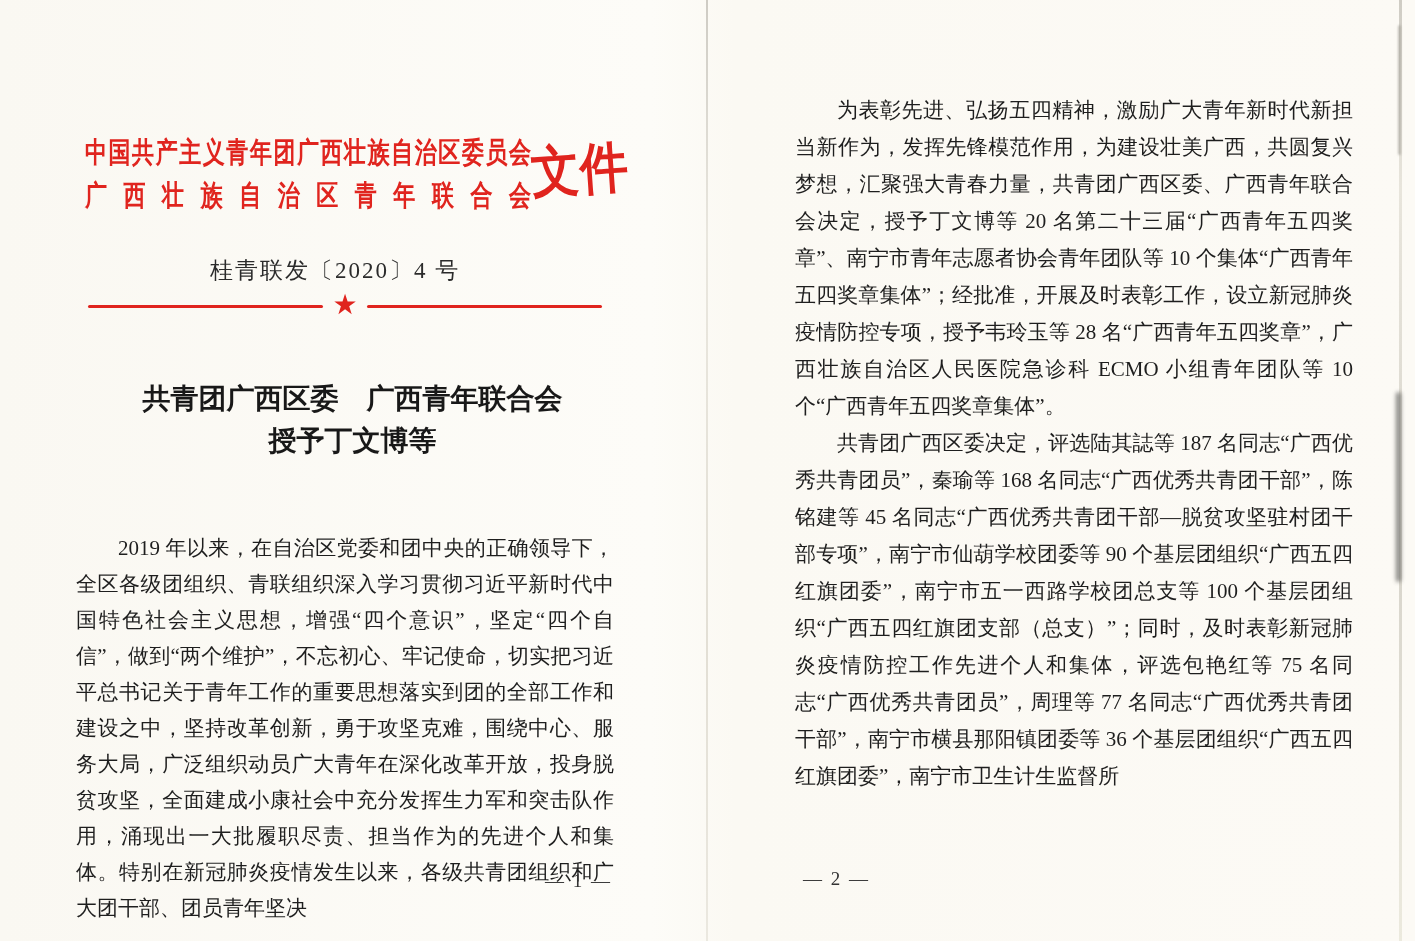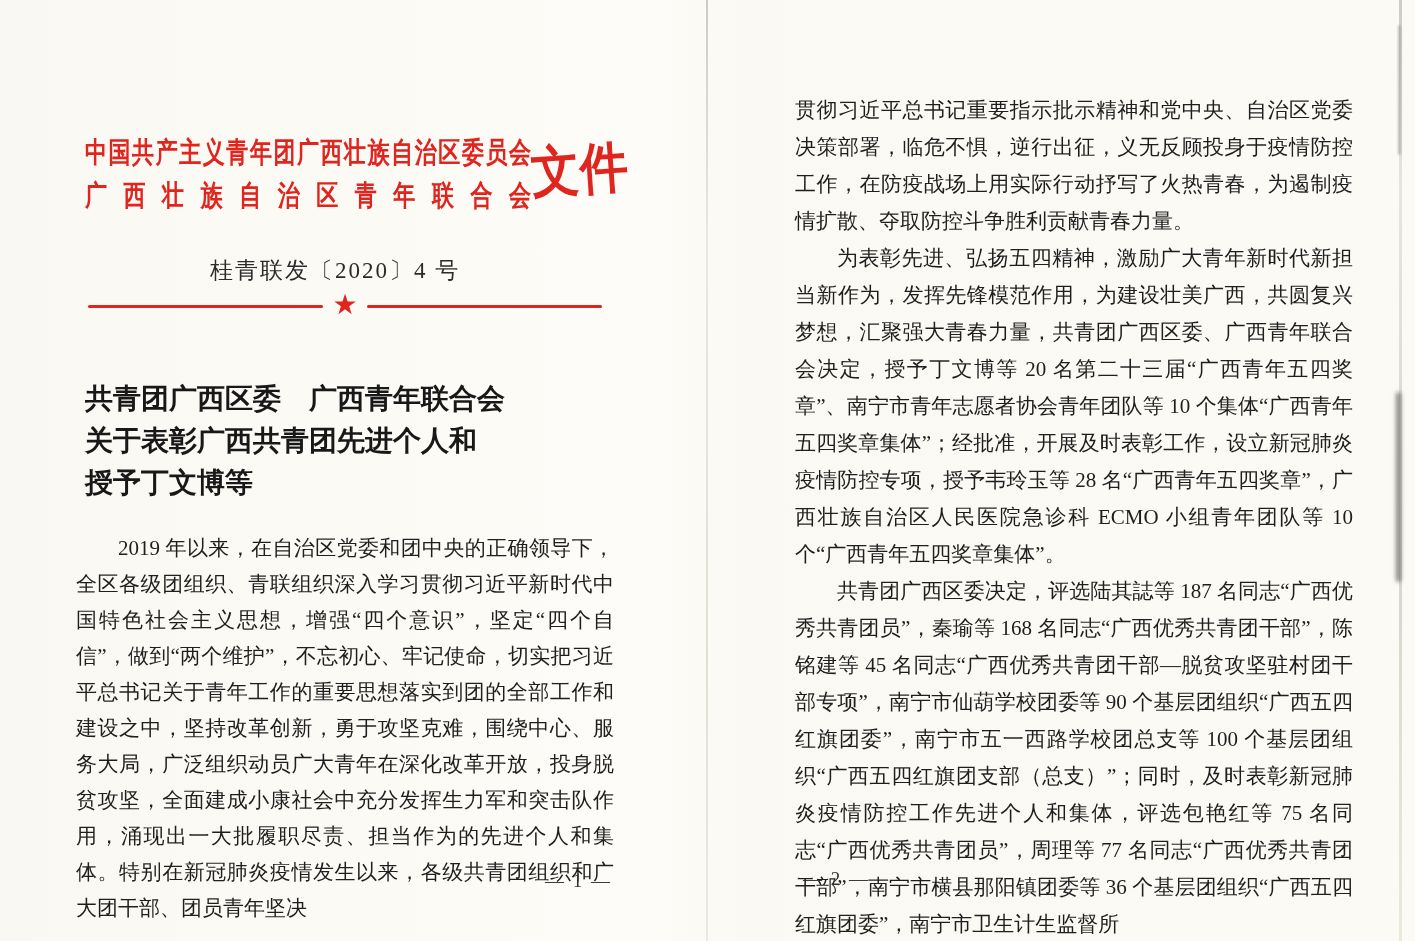--- a/index.html
+++ b/index.html
@@ -34,21 +34,21 @@
   }
   .star-rule{
     position:absolute;left:88px;top:292px;width:514px;height:28px;
     display:flex;align-items:center;color:var(--red);
   }
   .star-rule .seg{flex:1;height:3px;background:var(--red);border-radius:2px;}
   .star-rule .star{font-size:28px;line-height:1;margin:0 9px;transform:translateY(-1px);}
 
   .title{
     position:absolute;left:85px;top:378px;width:535px;
-    text-align:left;font-weight:bold;font-size:28px;line-height:42px;color:#181818;
+    text-align:center;font-weight:bold;font-size:28px;line-height:42px;color:#181818;
   }
 
   p.body{margin:0;text-align:justify;color:#1e1e1e;}
   .indent{text-indent:2em;}
   .body-1{
     position:absolute;left:76px;top:530px;width:538px;
     font-size:21px;line-height:36px;
   }
 
   
@@ -97,32 +97,30 @@
     <div class="doc-number">桂青联发〔2020〕4 号</div>
 
     <div class="star-rule">
       <span class="seg"></span>
       <span class="star">★</span>
       <span class="seg"></span>
     </div>
 
     <div class="title">
       <div>共青团广西区委　广西青年联合会</div>
-      <div>关于表彰广西共青团先进个人和</div>
       <div>授予丁文博等</div>
     </div>
 
     <p class="body body-1 indent">2019 年以来，在自治区党委和团中央的正确领导下，全区各级团组织、青联组织深入学习贯彻习近平新时代中国特色社会主义思想，增强“四个意识”，坚定“四个自信”，做到“两个维护”，不忘初心、牢记使命，切实把习近平总书记关于青年工作的重要思想落实到团的全部工作和建设之中，坚持改革创新，勇于攻坚克难，围绕中心、服务大局，广泛组织动员广大青年在深化改革开放，投身脱贫攻坚，全面建成小康社会中充分发挥生力军和突击队作用，涌现出一大批履职尽责、担当作为的先进个人和集体。特别在新冠肺炎疫情发生以来，各级共青团组织和广大团干部、团员青年坚决</p>
 
     <div class="page-number pn-1">— 1 —</div>
   </div>
 
   <div class="page">
     <div class="body-2">
-      <p class="body">贯彻习近平总书记重要指示批示精神和党中央、自治区党委决策部署，临危不惧，逆行出征，义无反顾投身于疫情防控工作，在防疫战场上用实际行动抒写了火热青春，为遏制疫情扩散、夺取防控斗争胜利贡献青春力量。</p>
       <p class="body indent">为表彰先进、弘扬五四精神，激励广大青年新时代新担当新作为，发挥先锋模范作用，为建设壮美广西，共圆复兴梦想，汇聚强大青春力量，共青团广西区委、广西青年联合会决定，授予丁文博等 20 名第二十三届“广西青年五四奖章”、南宁市青年志愿者协会青年团队等 10 个集体“广西青年五四奖章集体”；经批准，开展及时表彰工作，设立新冠肺炎疫情防控专项，授予韦玲玉等 28 名“广西青年五四奖章”，广西壮族自治区人民医院急诊科 ECMO 小组青年团队等 10 个“广西青年五四奖章集体”。</p>
       <p class="body indent">共青团广西区委决定，评选陆其誌等 187 名同志“广西优秀共青团员”，秦瑜等 168 名同志“广西优秀共青团干部”，陈铭建等 45 名同志“广西优秀共青团干部—脱贫攻坚驻村团干部专项”，南宁市仙葫学校团委等 90 个基层团组织“广西五四红旗团委”，南宁市五一西路学校团总支等 100 个基层团组织“广西五四红旗团支部（总支）”；同时，及时表彰新冠肺炎疫情防控工作先进个人和集体，评选包艳红等 75 名同志“广西优秀共青团员”，周理等 77 名同志“广西优秀共青团干部”，南宁市横县那阳镇团委等 36 个基层团组织“广西五四红旗团委”，南宁市卫生计生监督所</p>
     </div>
 
     <div class="page-number pn-2">— 2 —</div>
   </div>
 
   <div class="page-divider"></div>
   <div class="edge-artifact"></div>
   <div class="edge-smudge"></div>

